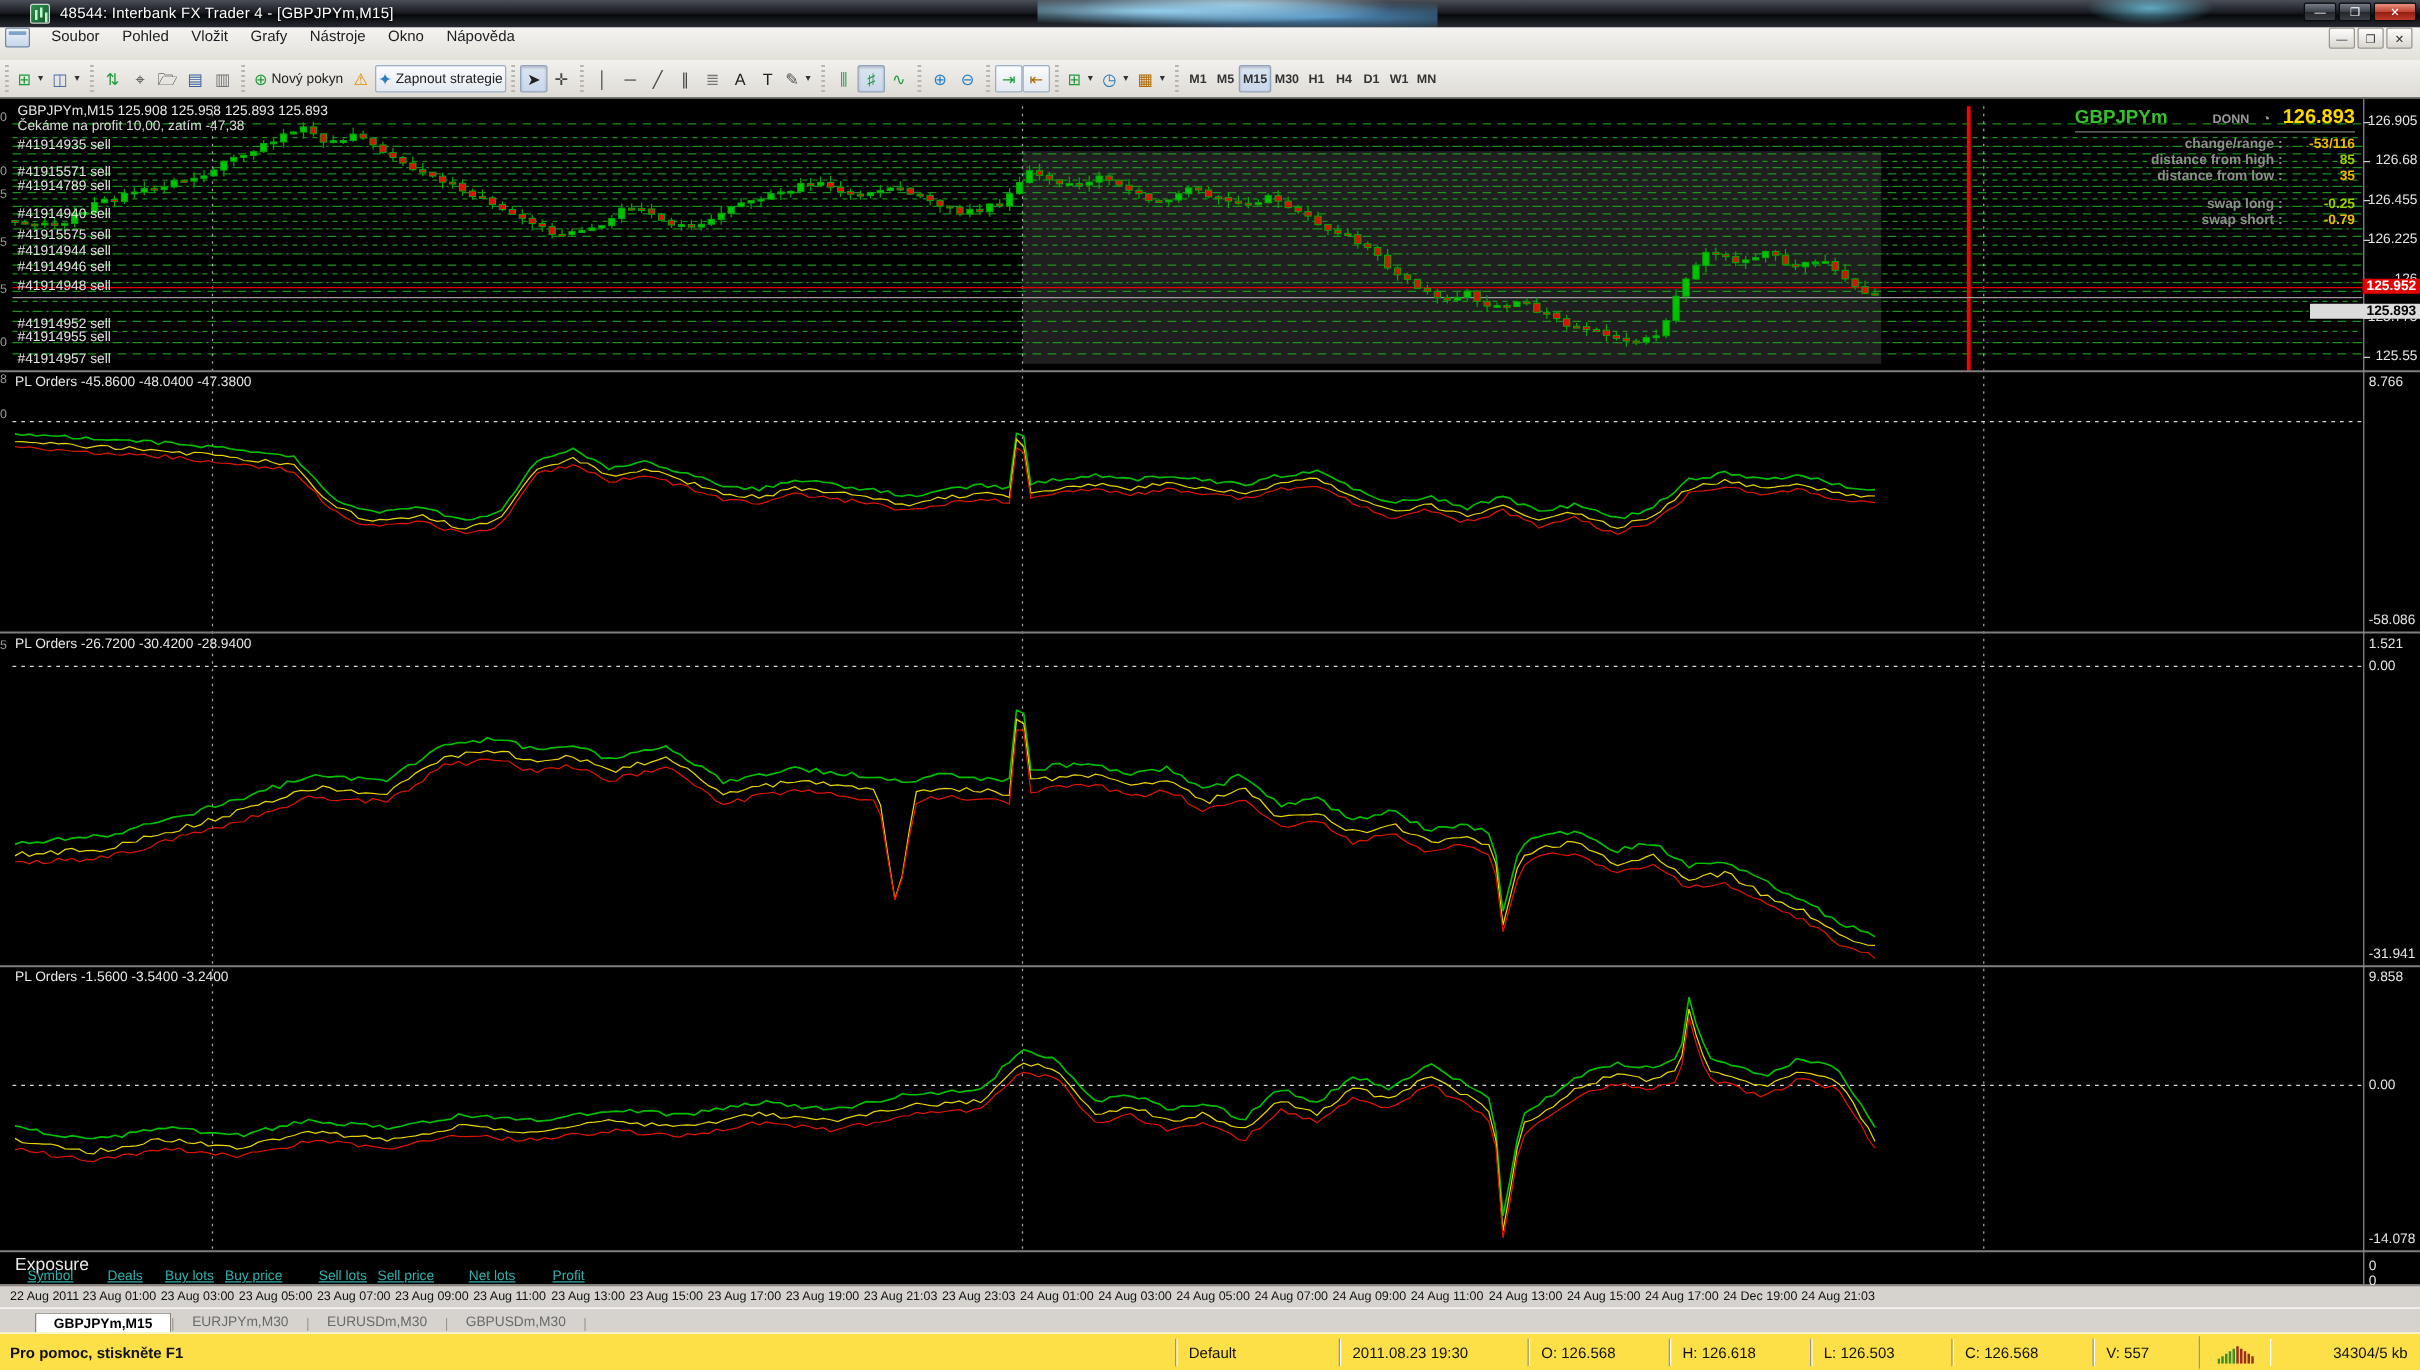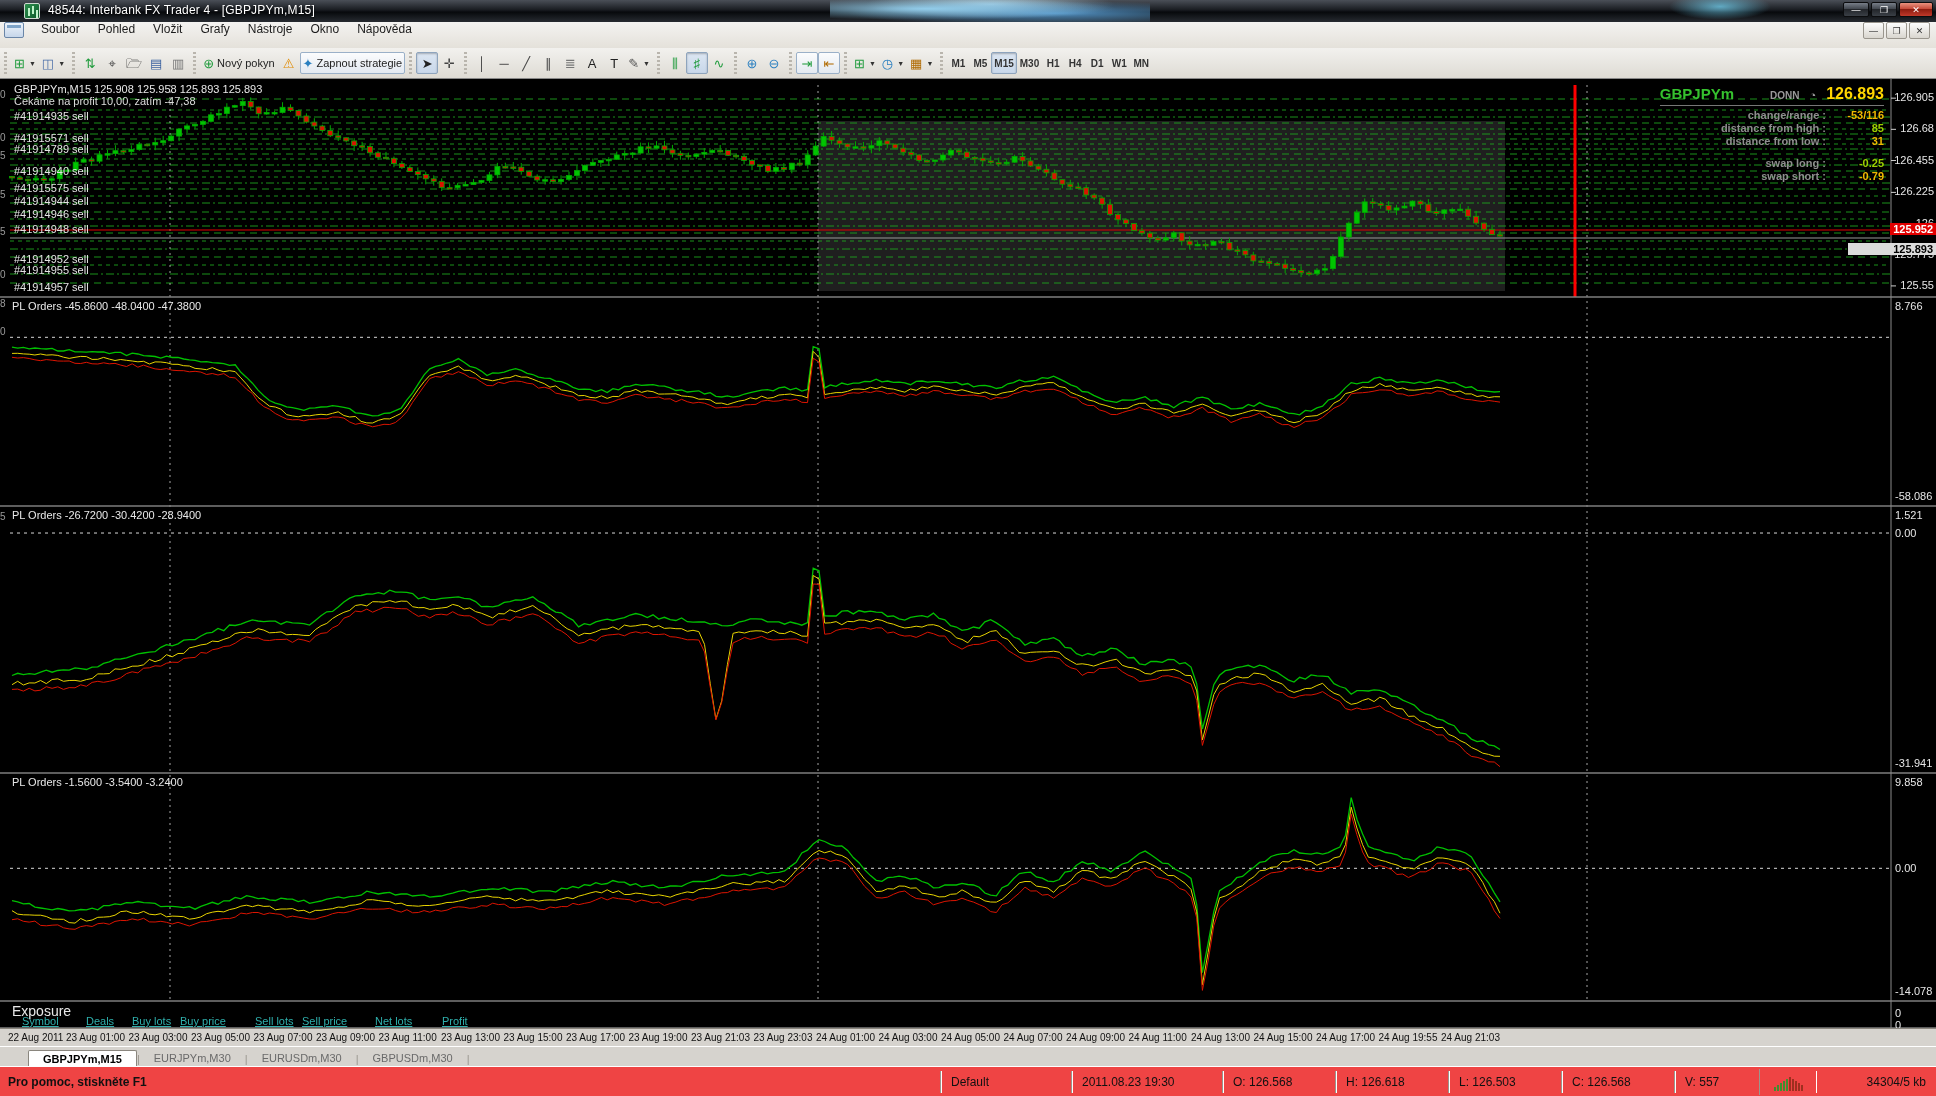--- a/index.html
+++ b/index.html
@@ -81,21 +81,21 @@
 
   
   #tabbar{position:absolute;left:0;top:1046px;width:1936px;height:20px;background:#d6d3ce;
     display:flex;align-items:flex-end;font-size:11px;color:#6a6a6a;border-top:1px solid #fff;}
   .tab{padding:2px 14px;height:17px;box-sizing:border-box;}
   .tab.active{background:#fff;color:#000;border:1px solid #8a867e;border-bottom:none;
     border-radius:2px 2px 0 0;font-weight:bold;margin-left:28px;}
   .tab-sep{color:#9a968e;padding:2px 0;}
 
   
-  #statusbar{position:absolute;left:0;top:1066px;width:1936px;height:30px;background:#ef4444;
+  #statusbar{position:absolute;left:0;top:1066px;width:1936px;height:30px;background:#fde047;
     border-top:1px solid #fff;display:flex;align-items:center;font-size:12px;color:#111;}
   .sb-help{flex:1;padding-left:8px;font-weight:bold;}
   .sb-cell{border-left:1px solid #9a968e;box-shadow:inset 1px 0 0 #fff;
     padding:0 10px;height:22px;line-height:22px;white-space:nowrap;}
   .sb-hist{display:flex;align-items:flex-end;gap:0;height:22px;padding:0 8px 4px 14px;border-left:1px solid #9a968e;}
 </style>
 </head>
 <body>
 
 <div id="root">
@@ -734,21 +734,21 @@
         <div class="ovl axis-chip chip-white" style="top: 164px; padding-left: 45px;">125.893</div>
         <div class="info" style="top: 6px;">
           <div style="display: flex; justify-content: flex-end; align-items: baseline; gap: 10px; border-bottom: 1px solid rgb(119, 119, 119); padding-bottom: 2px; margin-bottom: 3px;">
             <span style="color: rgb(53, 193, 46); font-size: 15px; font-weight: bold; margin-right: 26px;">GBPJPYm</span>
             <span style="color: rgb(154, 154, 154); font-size: 10px;">DONN</span>
             <span style="color: rgb(154, 154, 154); font-size: 11px;">◔</span>
             <span style="color: rgb(255, 215, 0); font-size: 16px; font-weight: bold;">126.893</span>
           </div>
           <div style="line-height: 13px;"><span class="lab">change/range :</span><span style="color: rgb(240, 184, 0); display: inline-block; min-width: 58px; text-align: right;">-53/116</span></div>
           <div style="line-height: 13px;"><span class="lab">distance from high :</span><span style="color: rgb(156, 207, 0); display: inline-block; min-width: 58px; text-align: right;">85</span></div>
-          <div style="line-height: 13px;"><span class="lab">distance from low :</span><span style="color: rgb(240, 184, 0); display: inline-block; min-width: 58px; text-align: right;">31</span></div>
+          <div style="line-height: 13px;"><span class="lab">distance from low :</span><span style="color: rgb(240, 184, 0); display: inline-block; min-width: 58px; text-align: right;">35</span></div>
           <div style="line-height: 13px; margin-top: 9px;"><span class="lab">swap long :</span><span style="color: rgb(156, 207, 0); display: inline-block; min-width: 58px; text-align: right;">-0.25</span></div>
           <div style="line-height: 13px;"><span class="lab">swap short :</span><span style="color: rgb(240, 184, 0); display: inline-block; min-width: 58px; text-align: right;">-0.79</span></div>
         </div>
         <div class="ovl panel-title" style="top: 221px;">PL Orders -45.8600 -48.0400 -47.3800</div>
         <div class="ovl p-axis" style="top: 221px;">8.766</div>
         <div class="ovl p-axis" style="top: 411px;">-58.086</div>
         <div class="ovl panel-title" style="top: 430px;">PL Orders -26.7200 -30.4200 -28.9400</div>
         <div class="ovl p-axis" style="top: 430px;">1.521</div>
         <div class="ovl p-axis" style="top: 678px;">-31.941</div>
         <div class="ovl p-axis" style="top: 448.025px;">0.00</div>
@@ -786,21 +786,21 @@
       <span class="tlab" style="left: 753.5px;">23 Aug 23:03</span>
       <span class="tlab" style="left: 816px;">24 Aug 01:00</span>
       <span class="tlab" style="left: 878.5px;">24 Aug 03:00</span>
       <span class="tlab" style="left: 941px;">24 Aug 05:00</span>
       <span class="tlab" style="left: 1003.5px;">24 Aug 07:00</span>
       <span class="tlab" style="left: 1066px;">24 Aug 09:00</span>
       <span class="tlab" style="left: 1128.5px;">24 Aug 11:00</span>
       <span class="tlab" style="left: 1191px;">24 Aug 13:00</span>
       <span class="tlab" style="left: 1253.5px;">24 Aug 15:00</span>
       <span class="tlab" style="left: 1316px;">24 Aug 17:00</span>
-      <span class="tlab" style="left: 1378.5px;">24 Aug 19:55</span>
+      <span class="tlab" style="left: 1378.5px;">24 Dec 19:00</span>
       <span class="tlab" style="left: 1441px;">24 Aug 21:03</span>
     </div>
 
   <div id="tabbar">
       <span class="tab active">GBPJPYm,M15</span>
       <span class="tab-sep">|</span>
       <span class="tab">EURJPYm,M30</span>
       <span class="tab-sep">|</span>
       <span class="tab">EURUSDm,M30</span>
       <span class="tab-sep">|</span>

